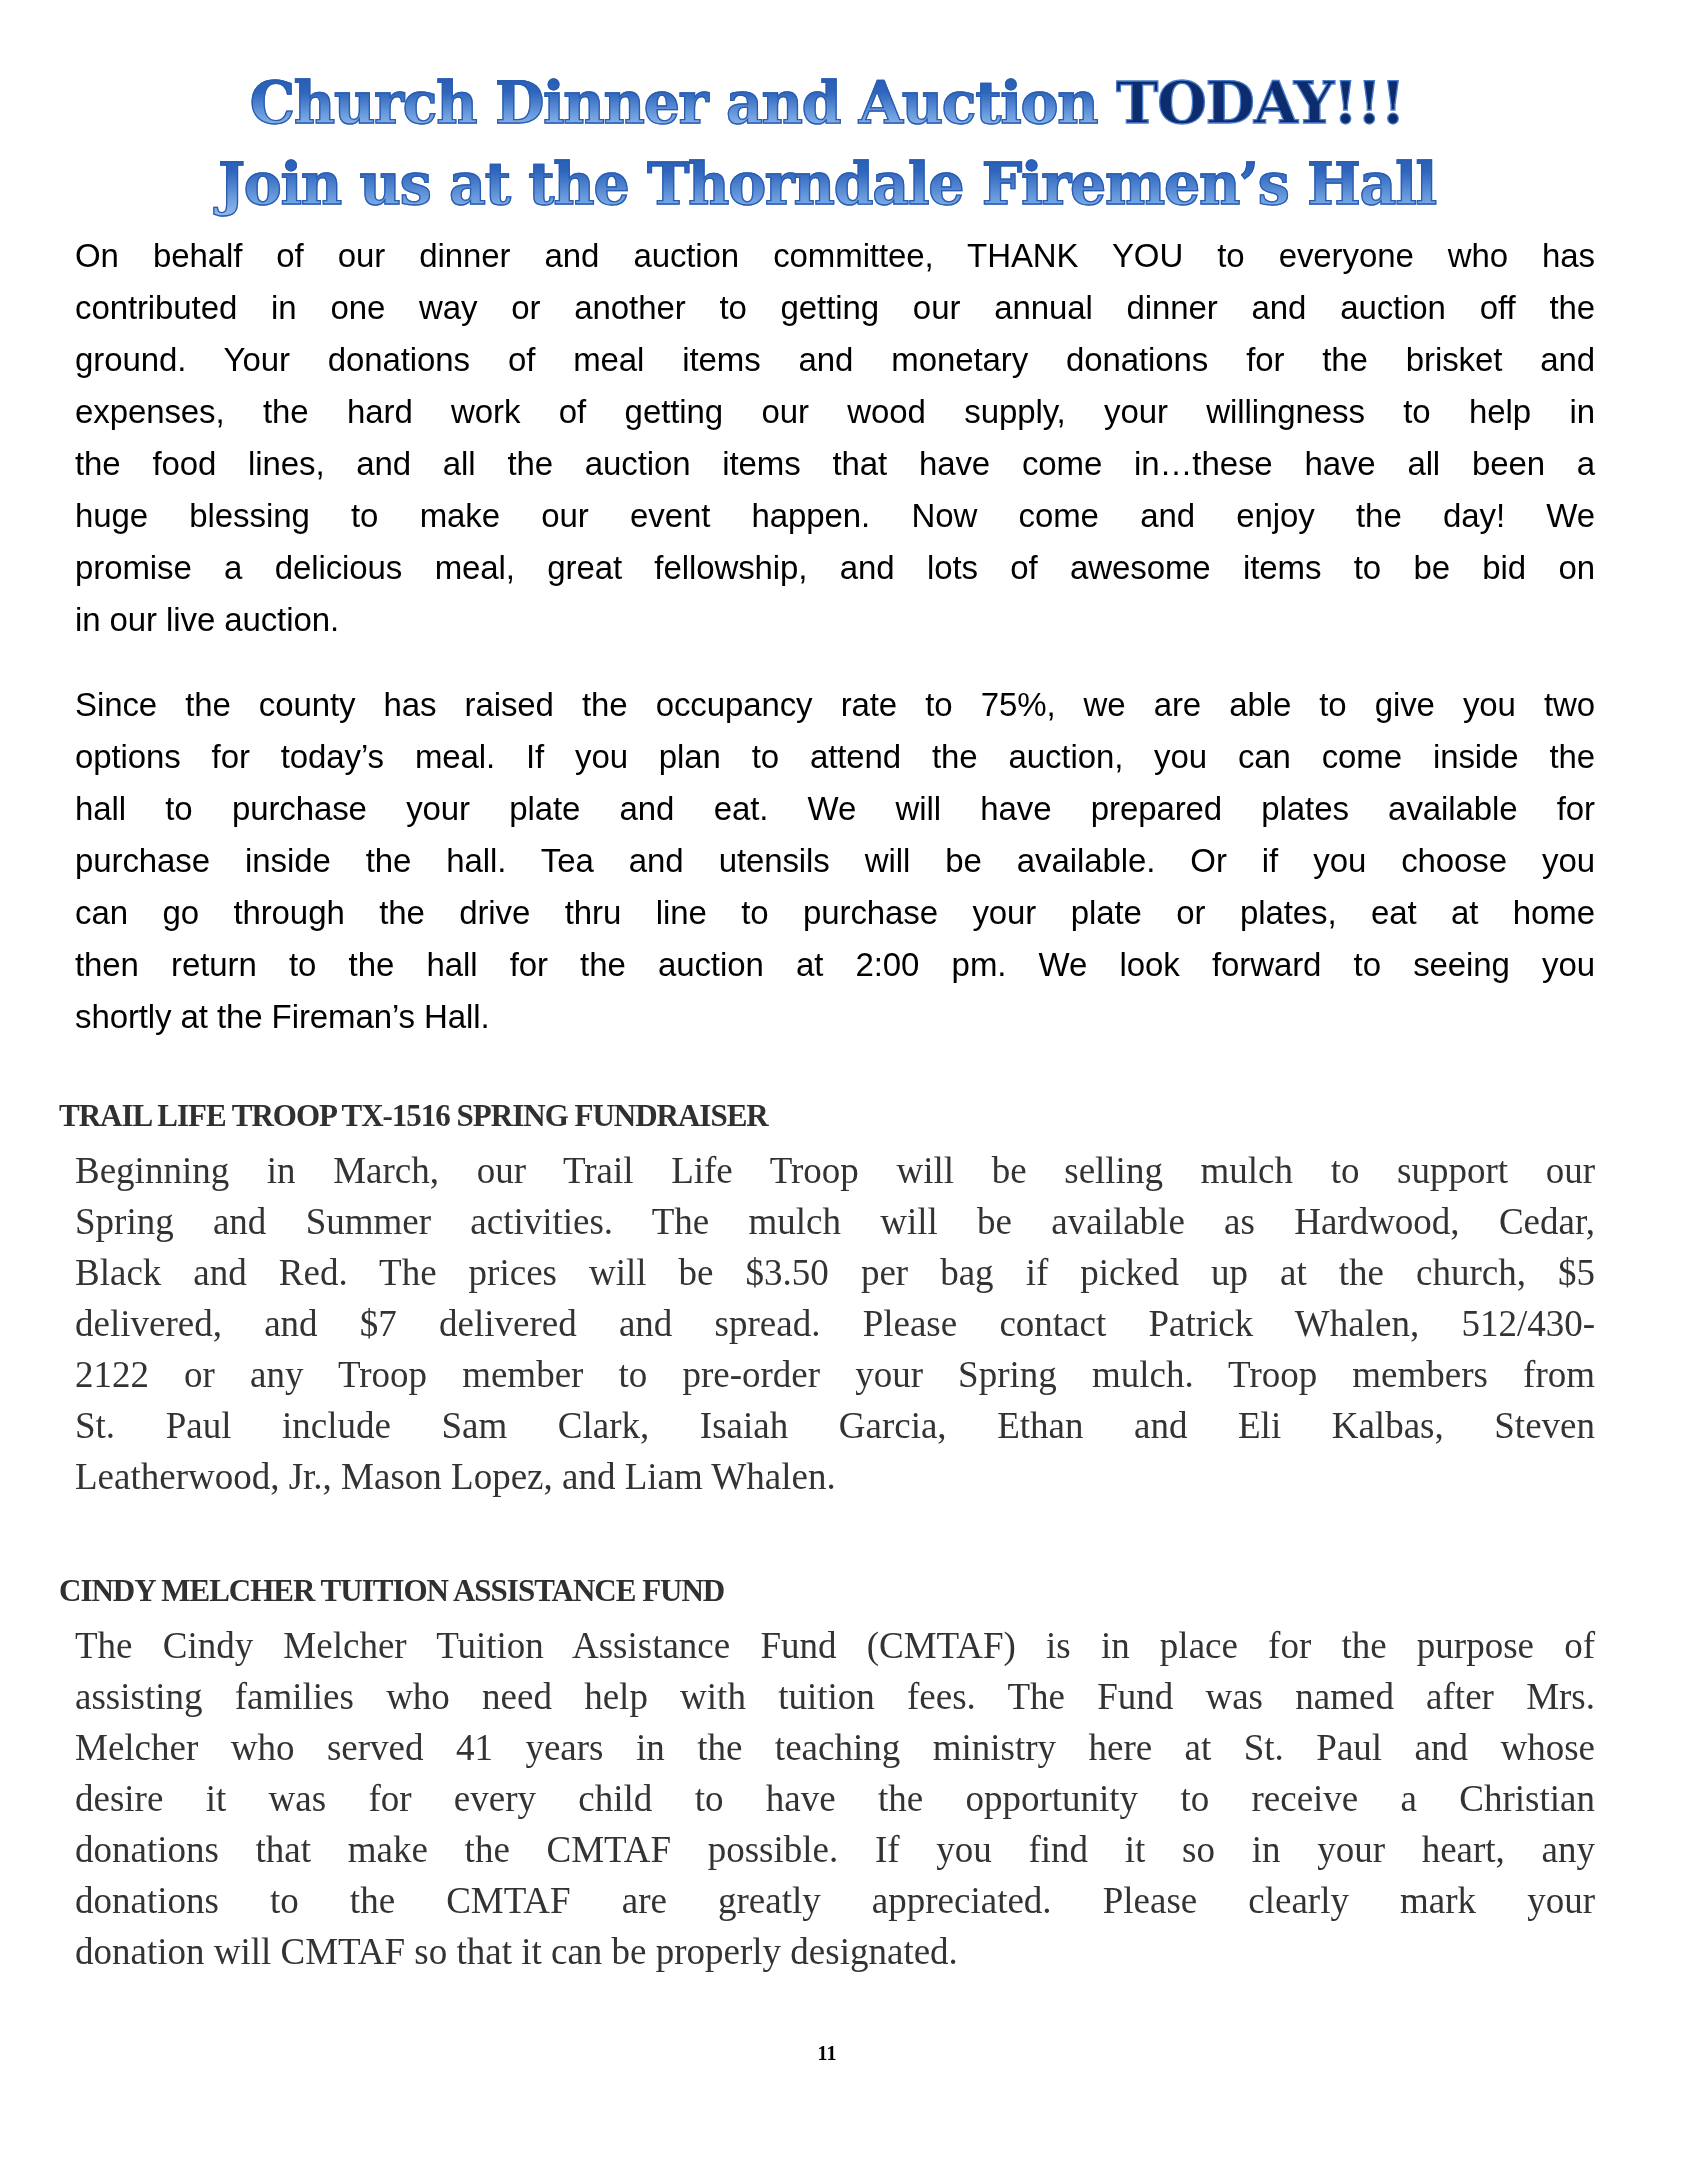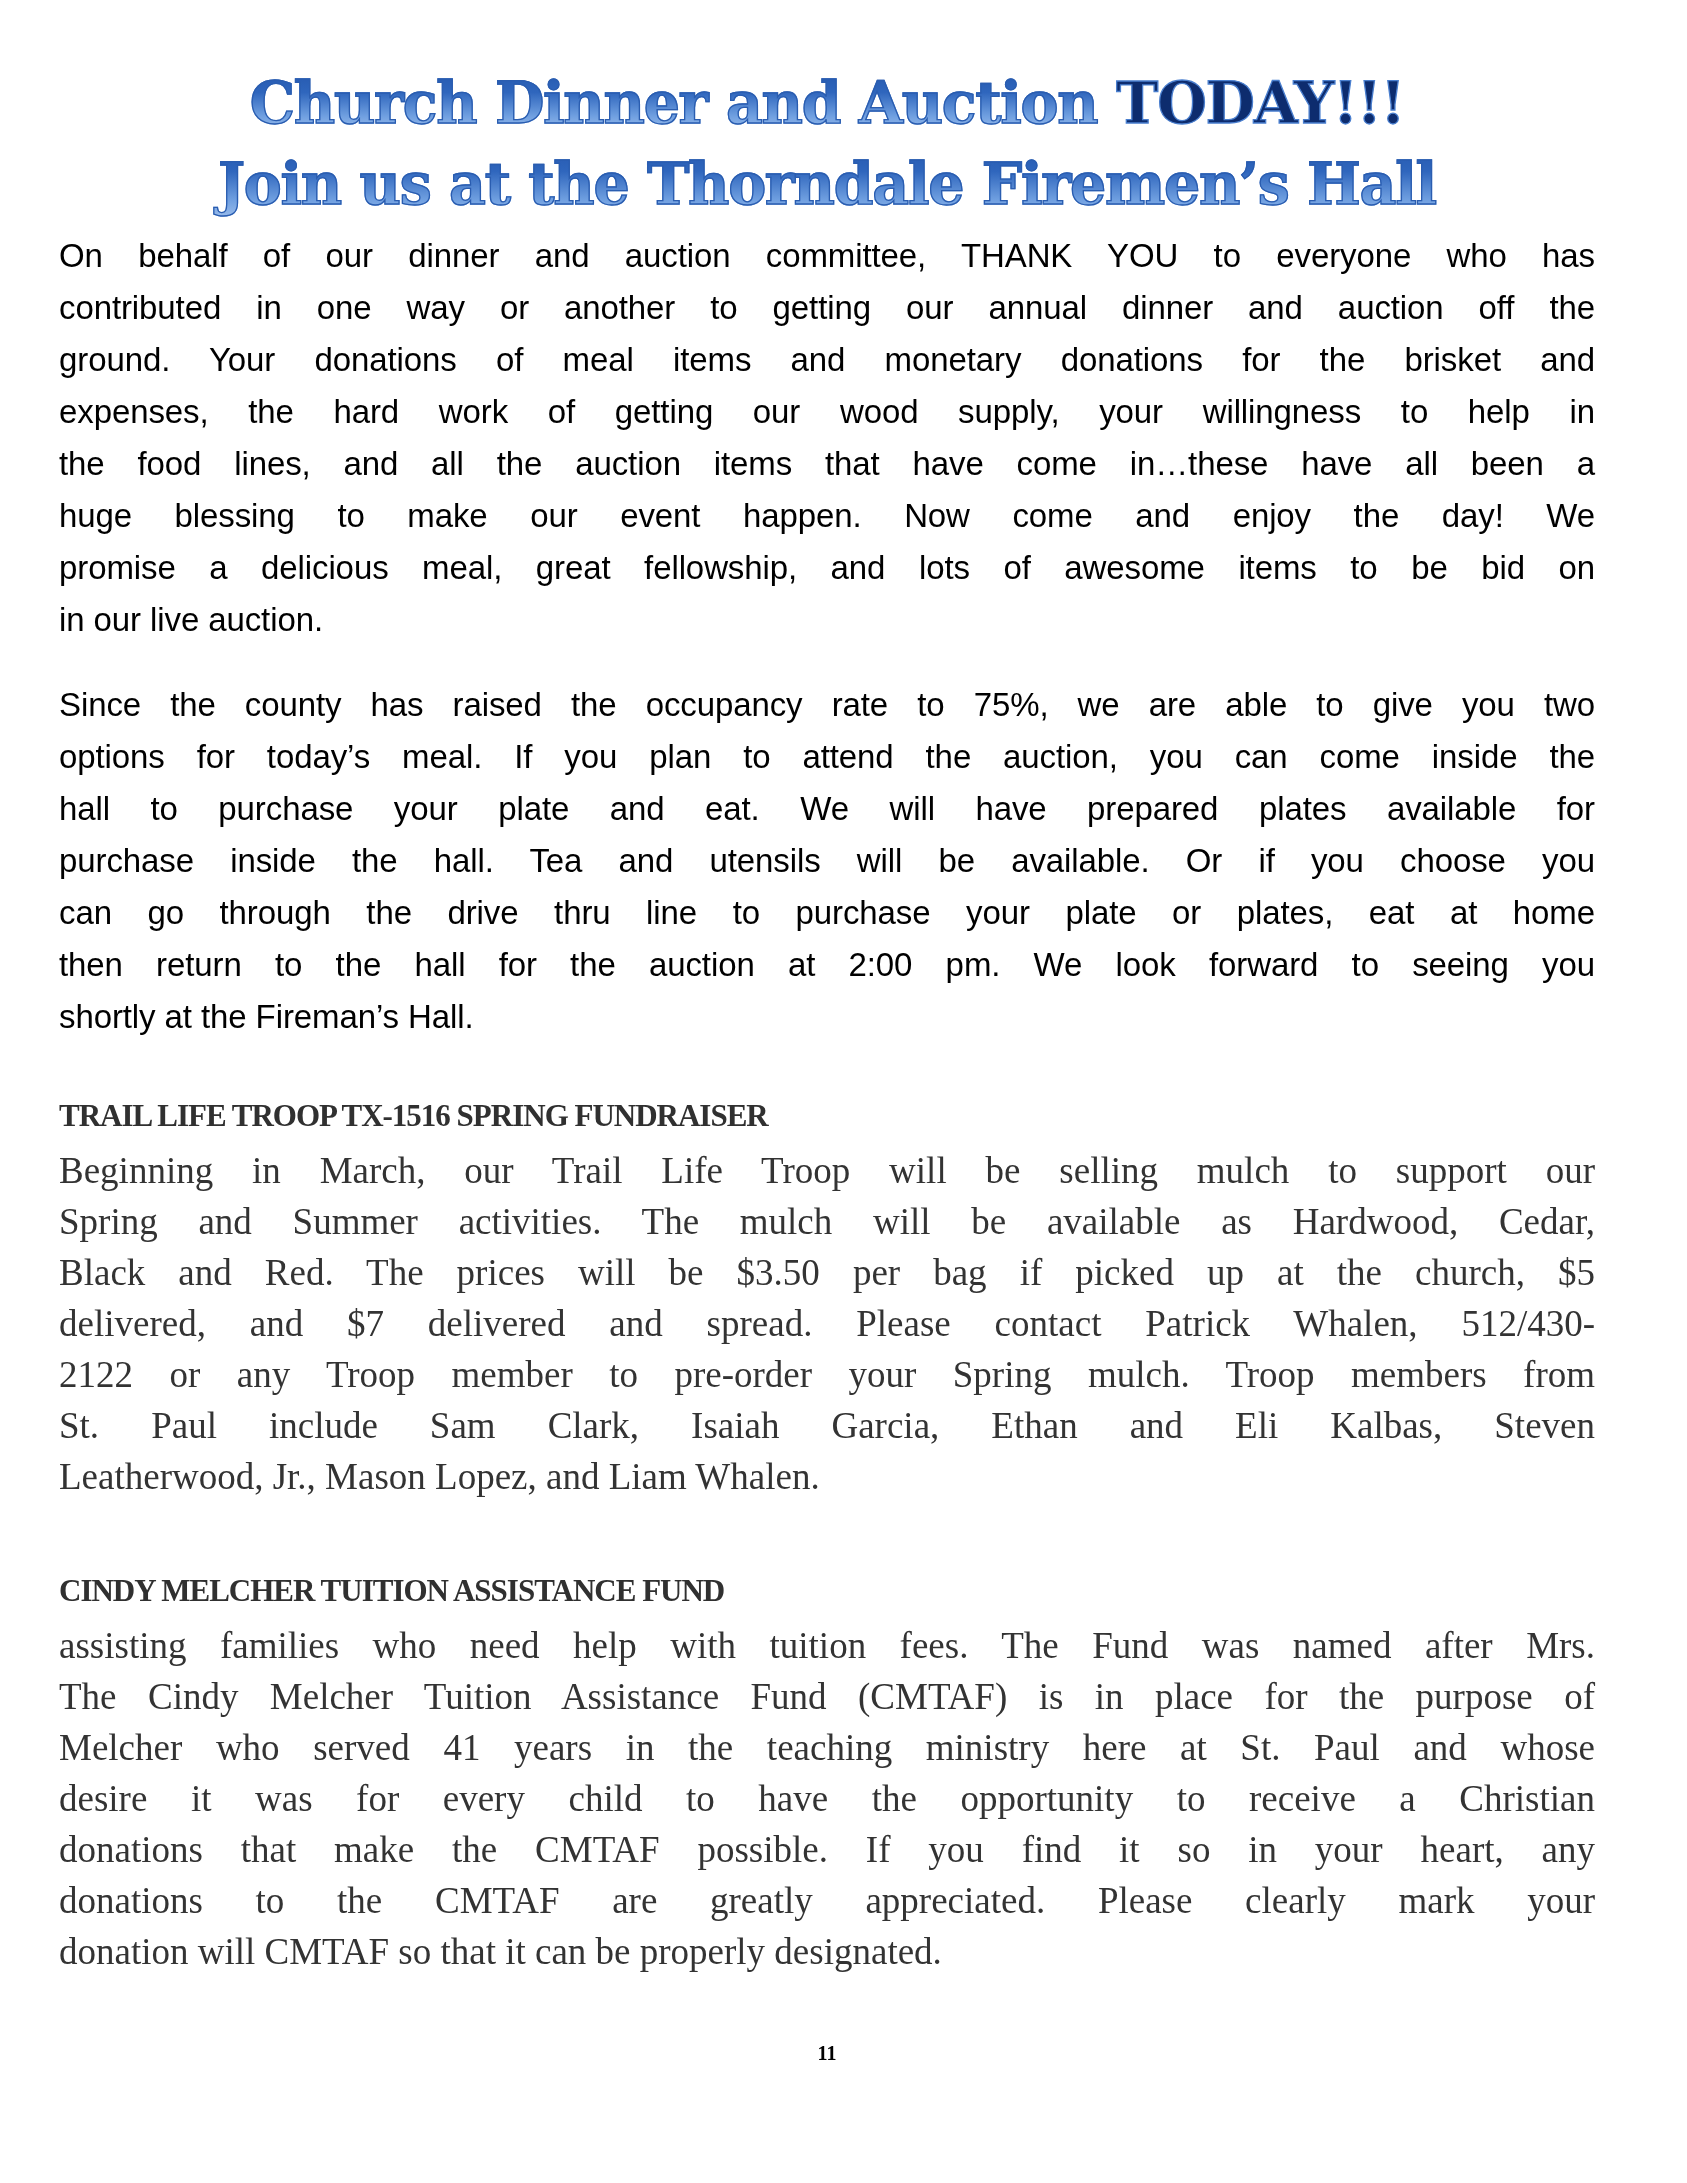--- a/index.html
+++ b/index.html
@@ -32,21 +32,21 @@
   .h-serif {
     position: absolute; left: 0; margin: 0;
     font-family: "Liberation Serif", serif; font-weight: bold; font-size: 31px; line-height: 54px;
     color: #303030; letter-spacing: -1px; white-space: nowrap;
   }
   .p-serif {
     position: absolute; left: 0; width: 1536px; margin: 0;
     font-family: "Liberation Serif", serif; font-size: 37px; line-height: 51px;
     color: #333333; text-align: justify; letter-spacing: 0px;
   }
-  .p-serif span.ln, .p-sans span.ln { display: block; text-align: justify; text-align-last: justify; }
+  .p-serif span.ln, .p-sans span.ln { display: block; text-align: justify; text-align-last: justify; margin-left: 16px; }
   .p-serif span.ln.last, .p-sans span.ln.last { text-align-last: left; }
   .page-num {
     position: absolute; left: 0; width: 1536px; text-align: center; top: 2040px;
     font-family: "Liberation Serif", serif; font-weight: bold; font-size: 20px; line-height: 27px; color: #000;
   }
 </style>
 </head>
 <body>
 
 <div class="page">
@@ -85,22 +85,22 @@
     <span class="ln">Black and Red. The prices will be $3.50 per bag if picked up at the church, $5</span>
     <span class="ln">delivered, and $7 delivered and spread. Please contact Patrick Whalen, 512/430-</span>
     <span class="ln">2122 or any Troop member to pre-order your Spring mulch. Troop members from</span>
     <span class="ln">St. Paul include Sam Clark, Isaiah Garcia, Ethan and Eli Kalbas, Steven</span>
     <span class="ln last">Leatherwood, Jr., Mason Lopez, and Liam Whalen.</span>
   </p>
 
   <h2 class="h-serif" style="top:1564px;">CINDY MELCHER TUITION ASSISTANCE FUND</h2>
 
   <p class="p-serif" style="top:1620px;">
+    <span class="ln">The Cindy Melcher Tuition Assistance Fund (CMTAF) is in place for the purpose of</span>
     <span class="ln">assisting families who need help with tuition fees. The Fund was named after Mrs.</span>
-    <span class="ln">The Cindy Melcher Tuition Assistance Fund (CMTAF) is in place for the purpose of</span>
     <span class="ln">Melcher who served 41 years in the teaching ministry here at St. Paul and whose</span>
     <span class="ln">desire it was for every child to have the opportunity to receive a Christian</span>
     <span class="ln">donations that make the CMTAF possible. If you find it so in your heart, any</span>
     <span class="ln">donations to the CMTAF are greatly appreciated. Please clearly mark your</span>
     <span class="ln last">donation will CMTAF so that it can be properly designated.</span>
   </p>
 
   <div class="page-num">11</div>
 </div>
 

